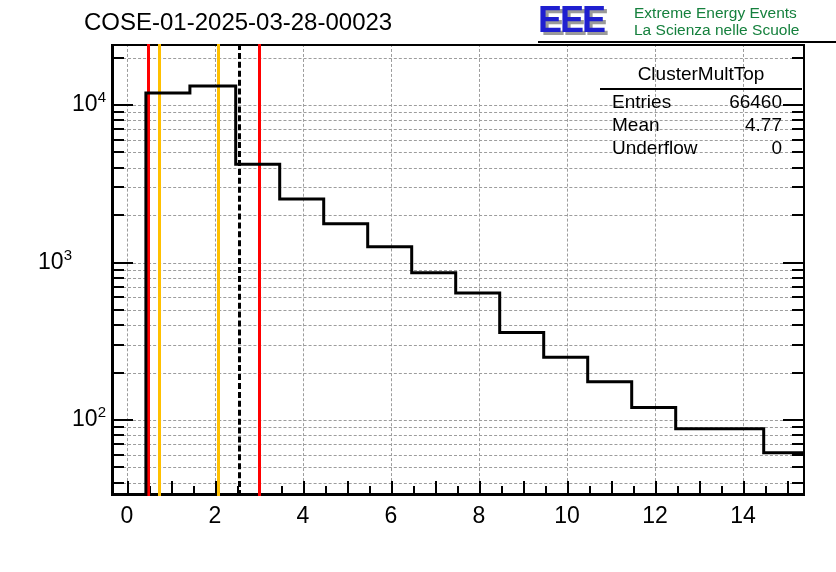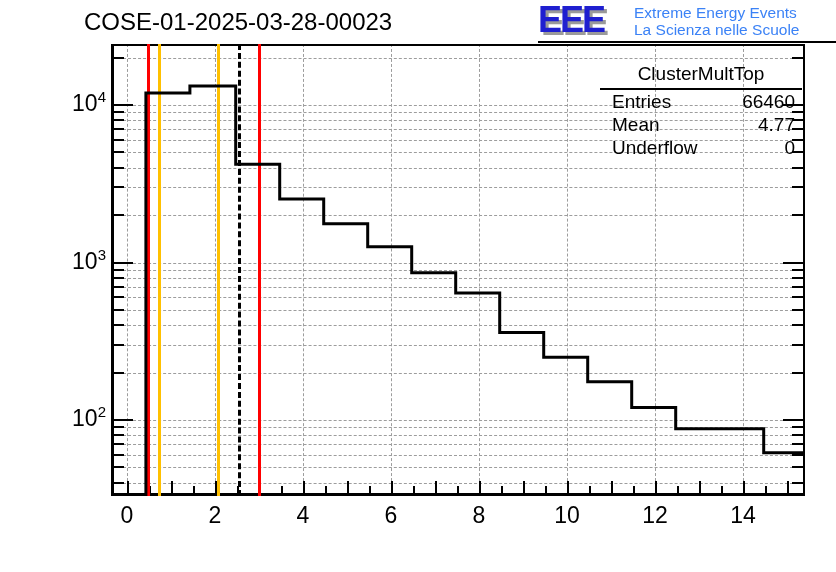--- a/index.html
+++ b/index.html
@@ -18,21 +18,21 @@
   .logo-eee .e-shadow{
     position:absolute;font-size:36px;font-weight:bold;color:#9a9a9a;
     font-family:"Liberation Sans",sans-serif;line-height:34px;left:3px;top:3px;letter-spacing:-2px;
   }
   .logo-eee .e-main{
     position:absolute;font-size:36px;font-weight:bold;color:#1f1fd0;
     font-family:"Liberation Sans",sans-serif;line-height:34px;left:0px;top:0px;letter-spacing:-2px;
   }
   .logo-lines{position:absolute;left:96px;top:2px;}
   .logo-lines div{
-    color:#3b82f6;font-size:15.5px;line-height:17px;white-space:nowrap;
+    color:#15803d;font-size:15.5px;line-height:17px;white-space:nowrap;
     font-family:"Liberation Sans",sans-serif;
   }
   .logo-rule{position:absolute;left:538px;top:41px;width:298px;height:2px;background:#000;}
 
   
   .frame{
     position:absolute;left:111px;top:44px;width:694px;height:452px;
     border-left:3px solid #000;border-bottom:3px solid #000;
     box-sizing:border-box;
   }
@@ -65,21 +65,21 @@
 
   
   .stats{
     position:absolute;left:600px;top:62px;width:202px;
     background:transparent;font-size:19px;color:#000;
   }
   .stats .sb-title{
     text-align:center;padding:1px 0 3px 0;border-bottom:2px solid #000;
     font-size:19px;white-space:nowrap;
   }
-  .stats .sb-row{display:flex;justify-content:space-between;padding:1px 7px 1px 12px;line-height:21px;}
+  .stats .sb-row{display:flex;justify-content:space-between;padding:1px 20px 1px 12px;line-height:21px;}
   .stats .sb-k{white-space:nowrap;}
   .stats .sb-v{white-space:nowrap;}
 </style>
 </head>
 <body>
 
 <div id="root">
 
   <div class="plot-title">COSE-01-2025-03-28-00023</div>
 
@@ -222,21 +222,21 @@
       <div class="tick-y-r" style="left: 792px; top: 128.397px; width: 11px;"></div>
       <div class="tick-y" style="left: 113px; top: 119.263px; width: 11px;"></div>
       <div class="tick-y-r" style="left: 792px; top: 119.263px; width: 11px;"></div>
       <div class="tick-y" style="left: 113px; top: 111.207px; width: 11px;"></div>
       <div class="tick-y-r" style="left: 792px; top: 111.207px; width: 11px;"></div>
       <div class="tick-y" style="left: 113px; top: 104px; width: 20px;"></div>
       <div class="tick-y-r" style="left: 783px; top: 104px; width: 20px;"></div>
       <div class="tick-y" style="left: 113px; top: 56.5878px; width: 11px;"></div>
       <div class="tick-y-r" style="left: 792px; top: 56.5878px; width: 11px;"></div>
       <div class="ylabel-num" style="left: 20px; top: 403px; width: 86px;">10<sup>2</sup></div>
-      <div class="ylabel-num" style="left: 20px; top: 245.5px; width: 86px;">10<sup>3</sup></div>
+      <div class="ylabel-num" style="left: 12px; top: 245.5px; width: 86px; text-align: center;">10<sup>3</sup></div>
       <div class="ylabel-num" style="left: 20px; top: 88px; width: 86px;">10<sup>4</sup></div>
     </div>
 
   <div id="markerlayer">
       <div class="vline" style="left: 146.68px; top: 44px; height: 452px; background: rgb(255, 0, 0);"></div>
       <div class="vline" style="left: 157.68px; top: 44px; height: 452px; background: rgb(255, 192, 0);"></div>
       <div class="vline" style="left: 217.08px; top: 44px; height: 452px; background: rgb(255, 192, 0);"></div>
       <div class="vline" style="left: 237.76px; top: 44px; height: 452px; width: 0px; border-left: 3px dashed rgb(0, 0, 0);"></div>
       <div class="vline" style="left: 258px; top: 44px; height: 452px; background: rgb(255, 0, 0);"></div>
     </div>

